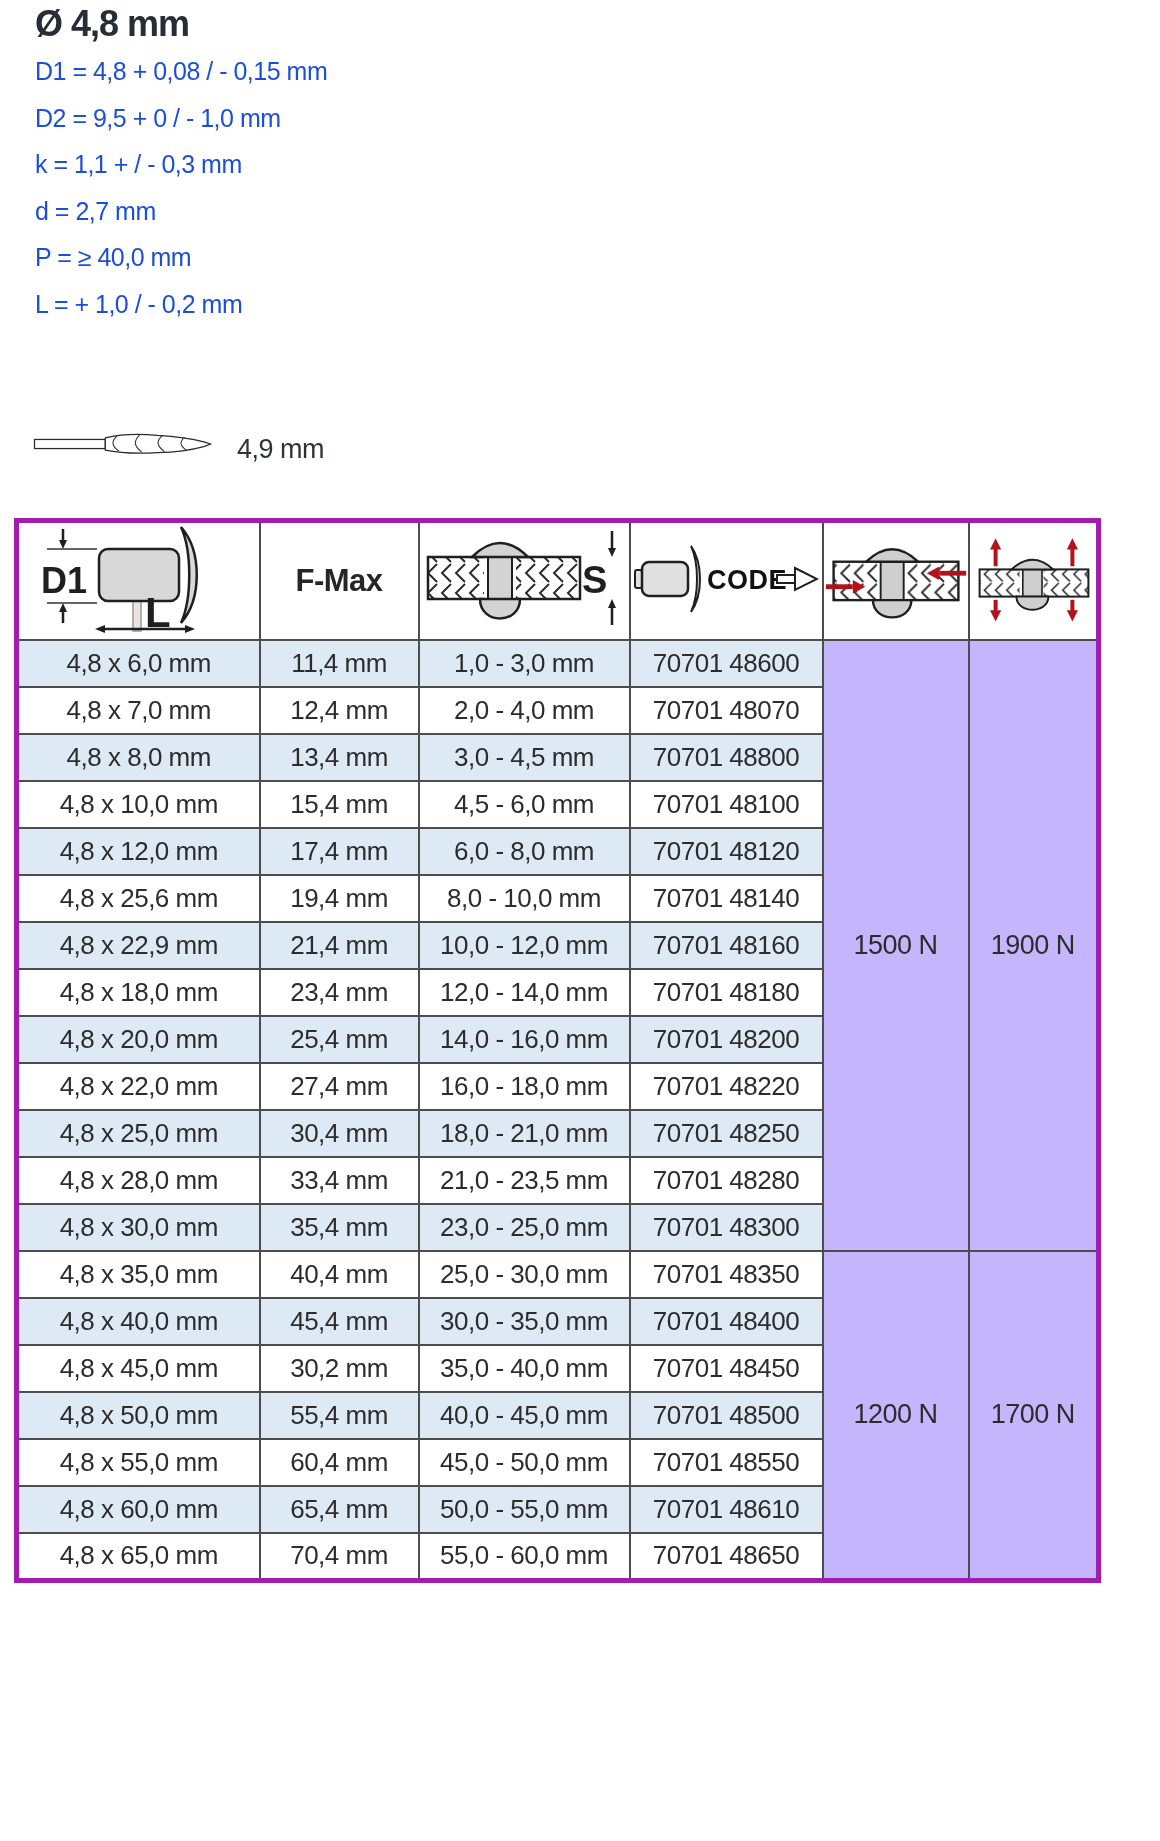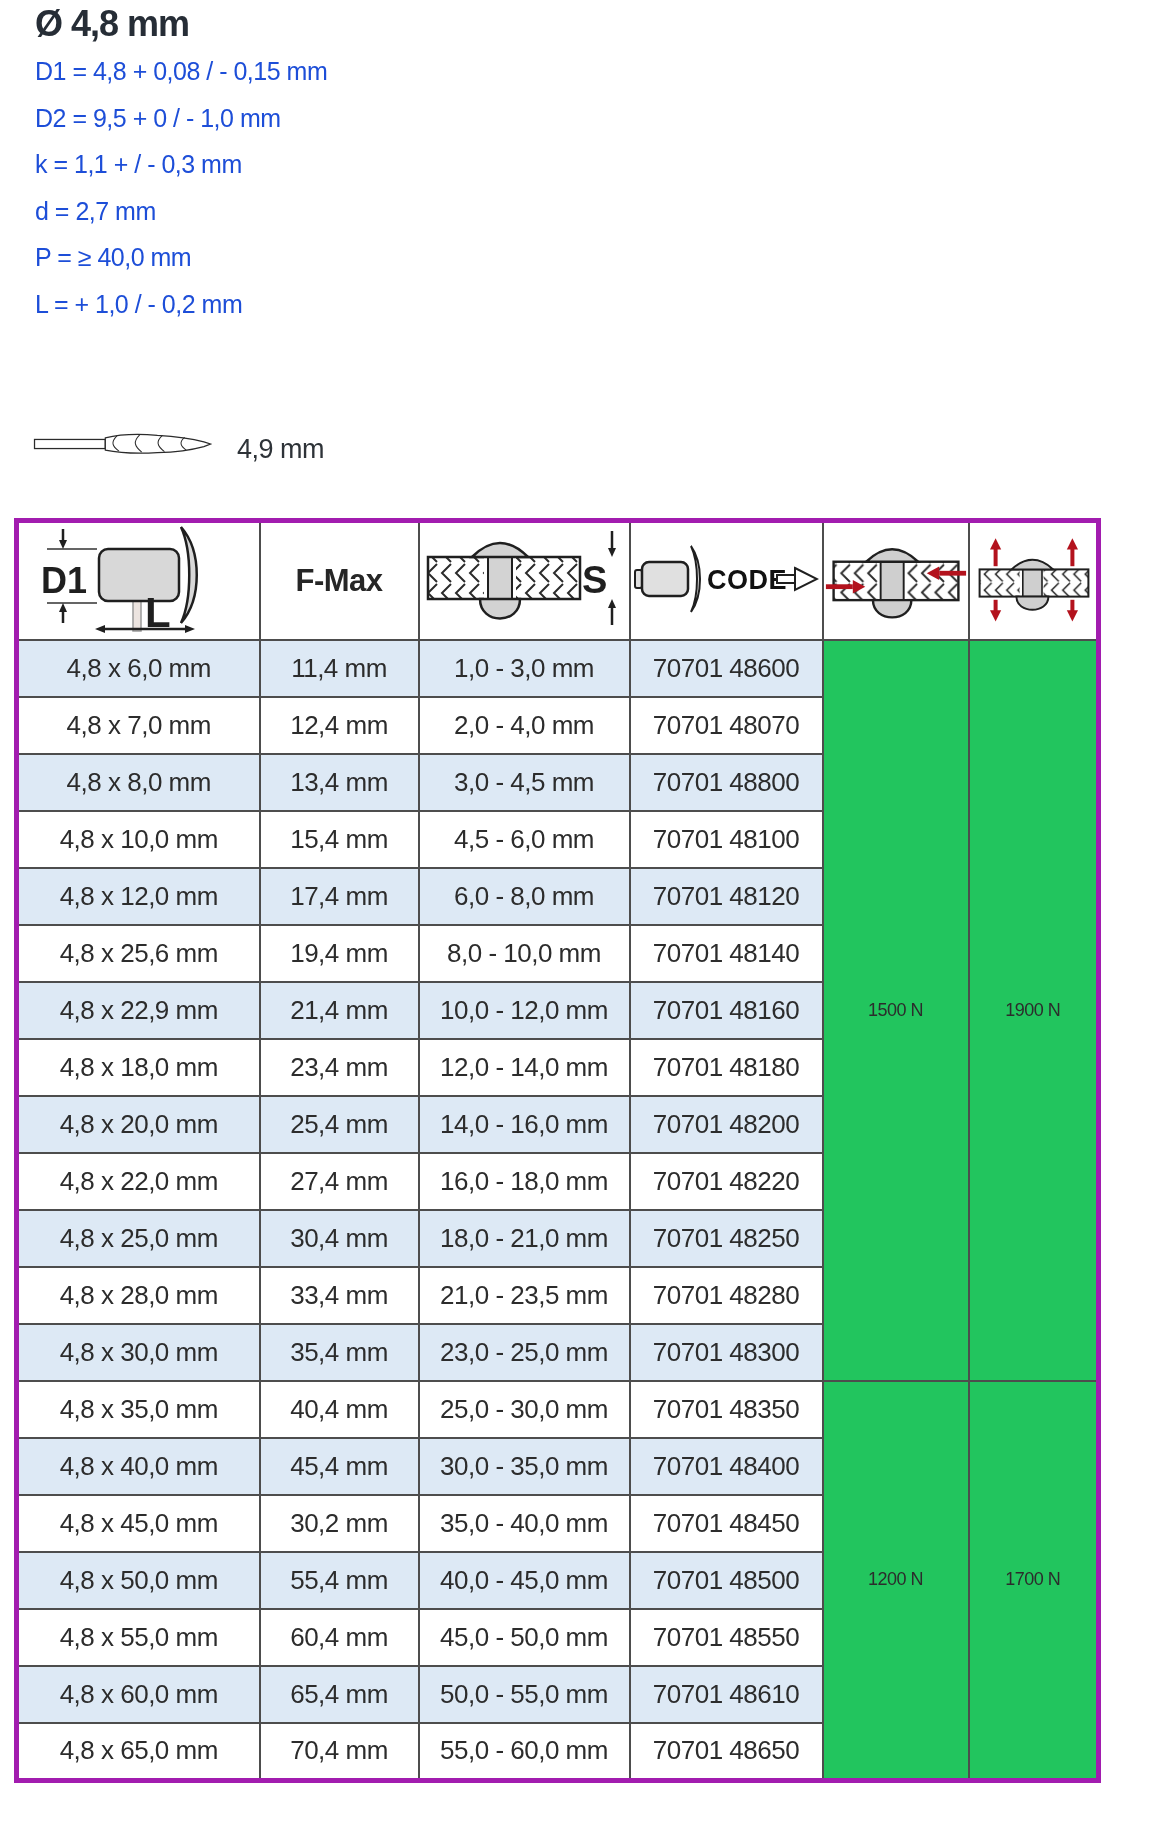--- a/index.html
+++ b/index.html
@@ -15,24 +15,24 @@
   .drill-size{font-size:27px;letter-spacing:-0.5px;color:#2e3338;}
   
   table.rivet{
     position:absolute;left:14px;top:518px;width:1082px;
     border-collapse:collapse;table-layout:fixed;
     border:5px solid #a21caf;background:#fff;
   }
   table.rivet th,table.rivet td{border:2px solid #4d4d4d;padding:0;text-align:center;vertical-align:middle;}
   thead tr{height:116px;}
   thead th{background:#ffffff;border-bottom:3px solid #454545;}
-  tbody tr{height:57px;}
+  tbody tr{height:47px;}
   td.dcell{font-size:26px;letter-spacing:-0.5px;color:#2c2c2c;background:#ffffff;}
   tbody tr:nth-child(odd) td.dcell{background:#dde9f5;}
-  td.lcell{font-size:18px;letter-spacing:-0.5px;color:#2c2c2c;background:#22c55e;margin-left:34px;}
+  td.lcell{font-size:27px;letter-spacing:-0.5px;color:#2c2c2c;background:#c4b5fd;margin-left:34px;}
   .fmax-label{font-size:31px;letter-spacing:-0.5px;color:#262626;}
   svg text{font-family:"Liberation Sans","DejaVu Sans",sans-serif;}
 </style>
 </head>
 <body>
 
 <svg width="0" height="0" style="position:absolute" aria-hidden="true">
   <defs>
     <pattern id="chev" patternUnits="userSpaceOnUse" width="14" height="20">
       <path d="M13,1 L4,10 L13,19" fill="none" stroke="#2b2b2b" stroke-width="2"></path>

